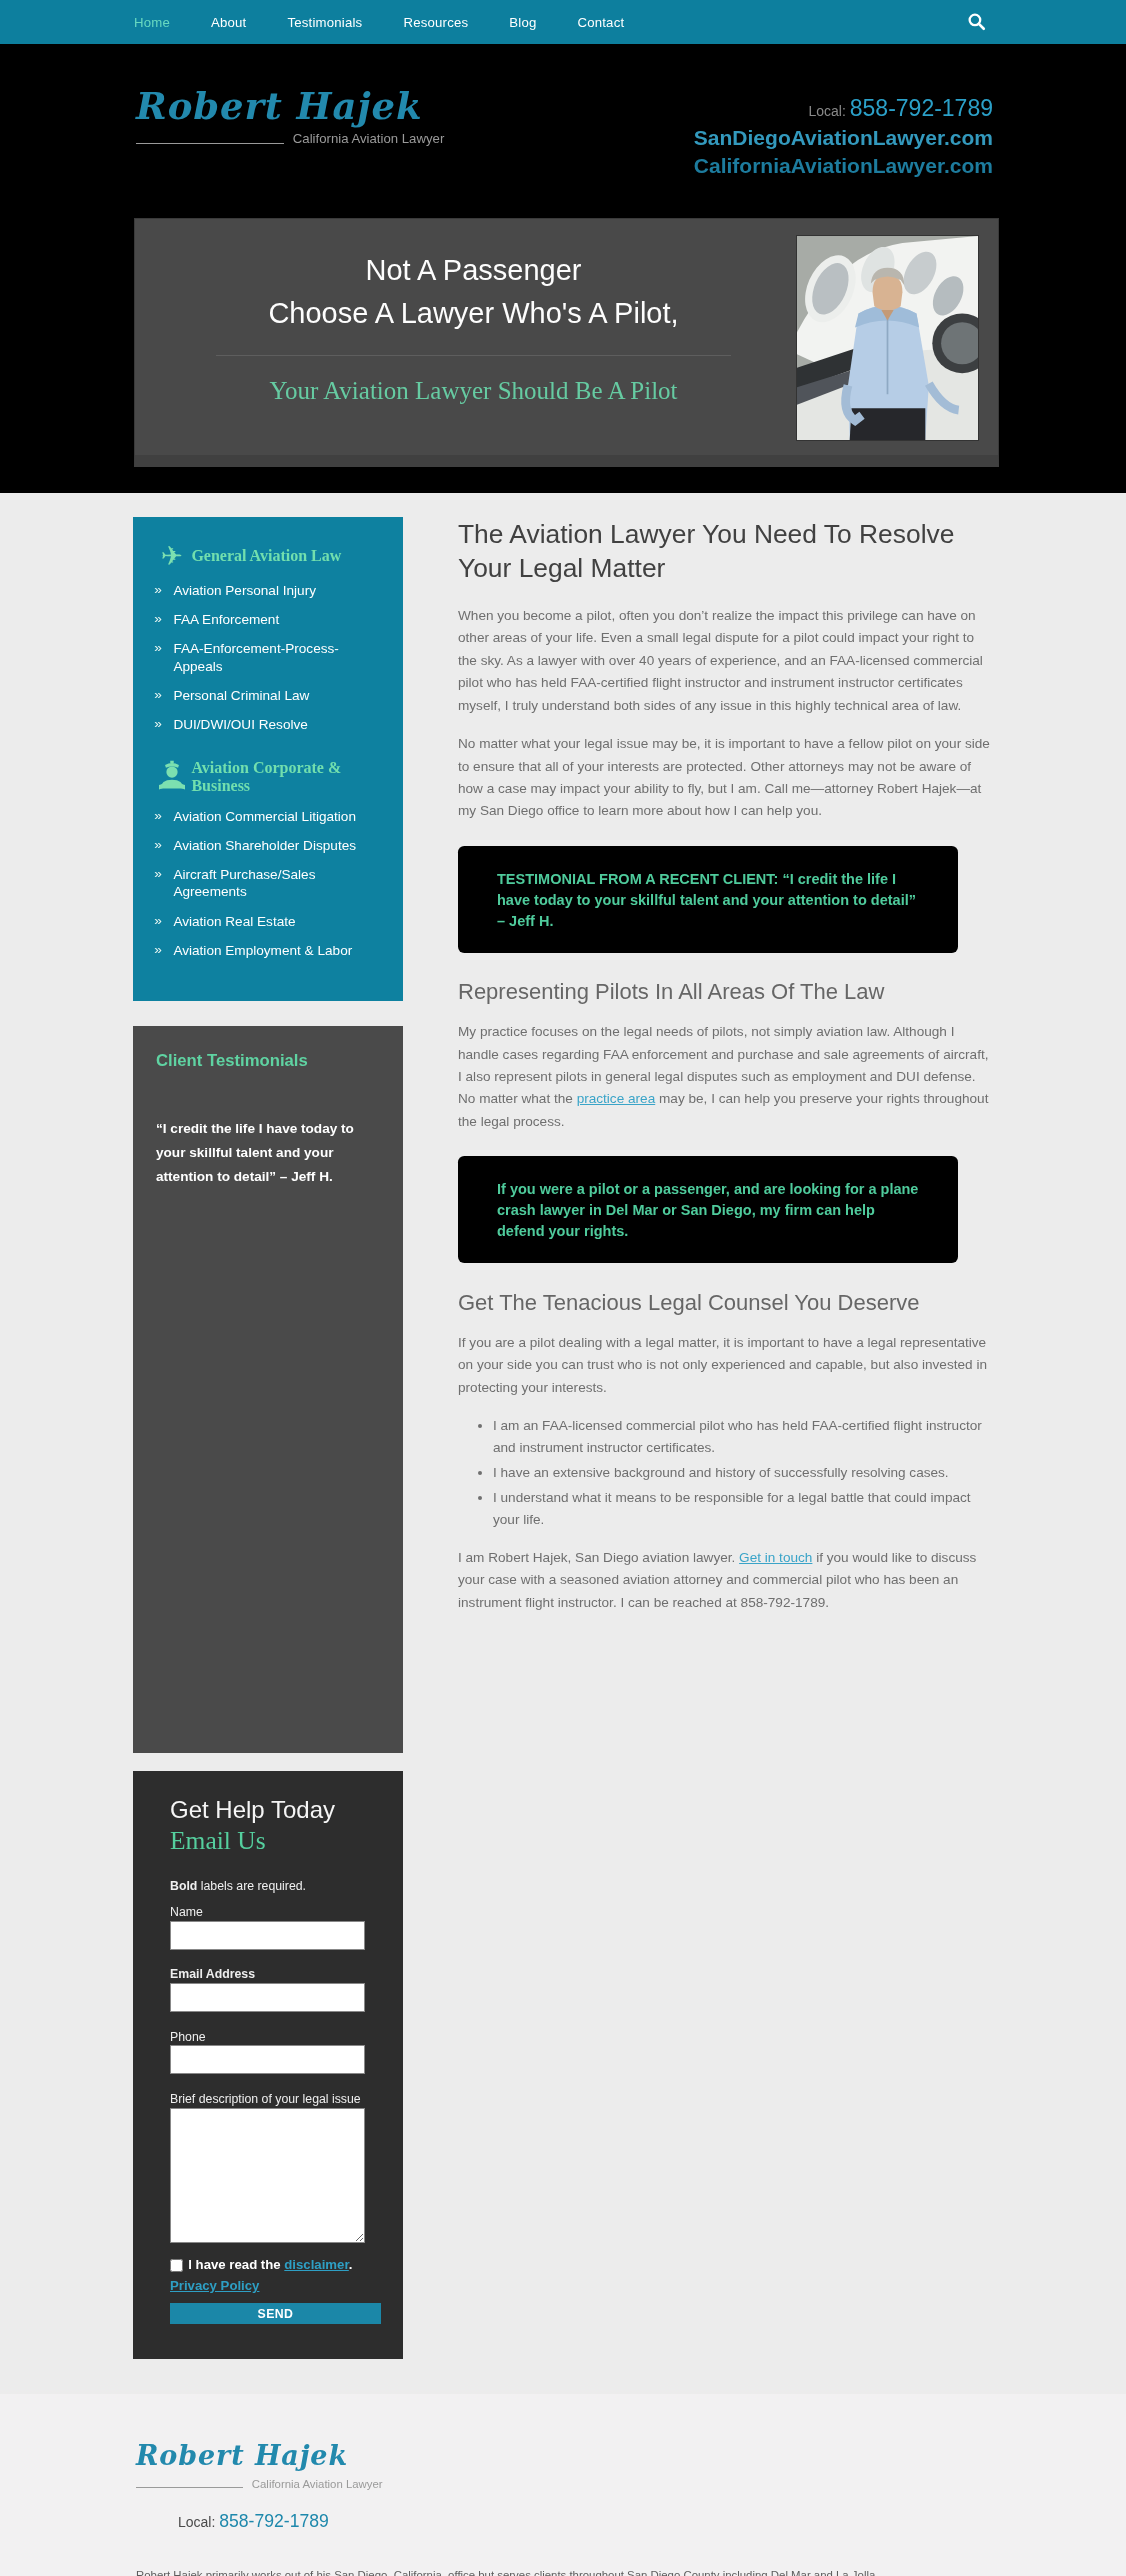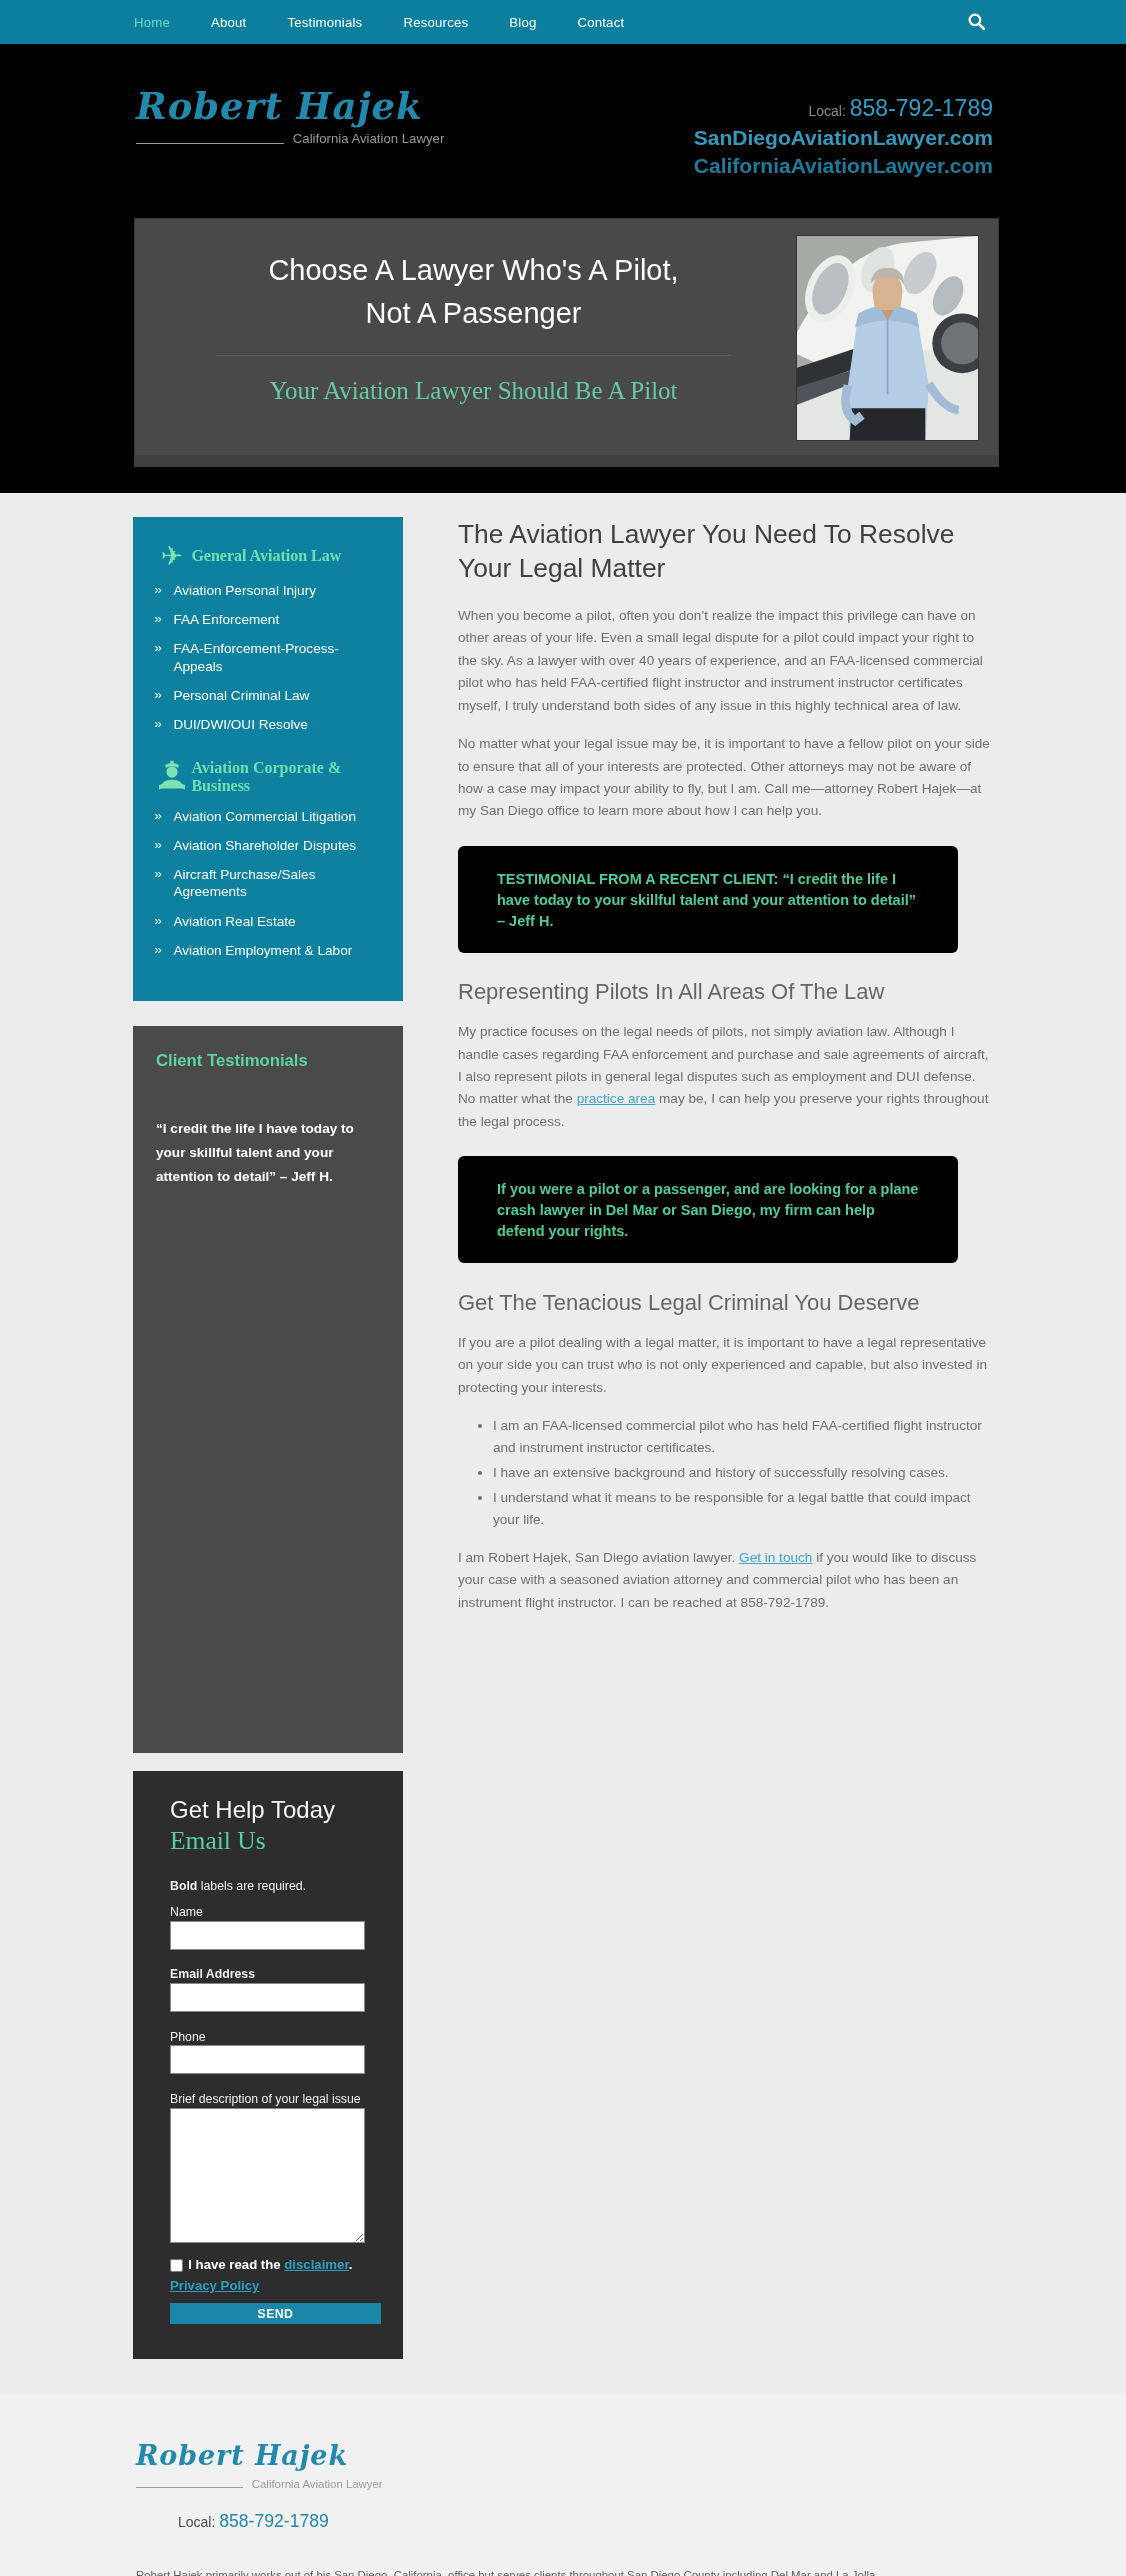--- a/index.html
+++ b/index.html
@@ -190,22 +190,22 @@
         </div>
         <a href="#" class="domain-1">SanDiegoAviationLawyer.com</a>
         <a href="#" class="domain-2">CaliforniaAviationLawyer.com</a>
       </div>
     </div>
 
     <div class="hero-outer">
       <div class="hero">
         <div class="hero-text">
           <div class="hero-title">
+            <span>Not A Passenger</span>
             <span>Choose A Lawyer Who's A Pilot,</span>
-            <span>Not A Passenger</span>
           </div>
           <div class="hero-divider"></div>
           <div class="hero-subtitle">Your Aviation Lawyer Should Be A Pilot</div>
         </div>
         <div class="hero-photo">
           <svg width="181" height="204" viewBox="0 0 206 232">
             <rect x="0" y="0" width="206" height="232" fill="#a7aba6"></rect>
             <path d="M-10 130 Q 40 20 120 8 L 206 0 L 206 150 L 120 190 Z" fill="#f2f3f1"></path>
             <path d="M-10 200 Q 60 120 206 130 L 206 232 L -10 232 Z" fill="#e4e6e3"></path>
             <ellipse cx="38" cy="60" rx="26" ry="40" fill="#eceeec" transform="rotate(24 38 60)"></ellipse>
@@ -320,21 +320,21 @@
         <p>TESTIMONIAL FROM A RECENT CLIENT: “I credit the life I have today to your skillful talent and your attention to detail” – Jeff H.</p>
       </div>
 
       <h2>Representing Pilots In All Areas Of The Law</h2>
       <p><span>My practice focuses on the legal needs of pilots, not simply aviation law. Although I handle cases regarding FAA enforcement and purchase and sale agreements of aircraft, I also represent pilots in general legal disputes such as employment and DUI defense. No matter what the </span><a href="#" class="body-link">practice area</a><span> may be, I can help you preserve your rights throughout the legal process.</span></p>
 
       <div class="callout">
         <p>If you were a pilot or a passenger, and are looking for a plane crash lawyer in Del Mar or San Diego, my firm can help defend your rights.</p>
       </div>
 
-      <h2>Get The Tenacious Legal Criminal You Deserve</h2>
+      <h2>Get The Tenacious Legal Counsel You Deserve</h2>
       <p>If you are a pilot dealing with a legal matter, it is important to have a legal representative on your side you can trust who is not only experienced and capable, but also invested in protecting your interests.</p>
 
       <ul class="bullets">
         <li>I am an FAA-licensed commercial pilot who has held FAA-certified flight instructor and instrument instructor certificates.</li>
         <li>I have an extensive background and history of successfully resolving cases.</li>
         <li>I understand what it means to be responsible for a legal battle that could impact your life.</li>
       </ul>
 
       <p><span>I am Robert Hajek, San Diego aviation lawyer. </span><a href="#" class="body-link">Get in touch</a><span> if you would like to discuss your case with a seasoned aviation attorney and commercial pilot who has been an instrument flight instructor. I can be reached at 858-792-1789.</span></p>
     </div>

